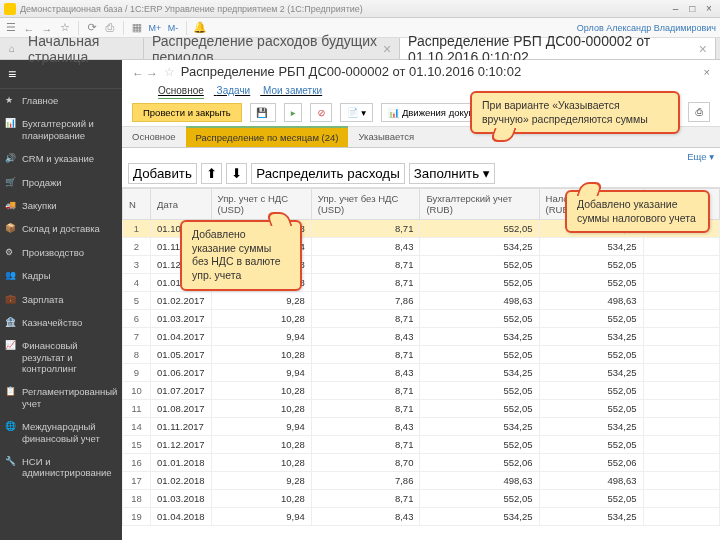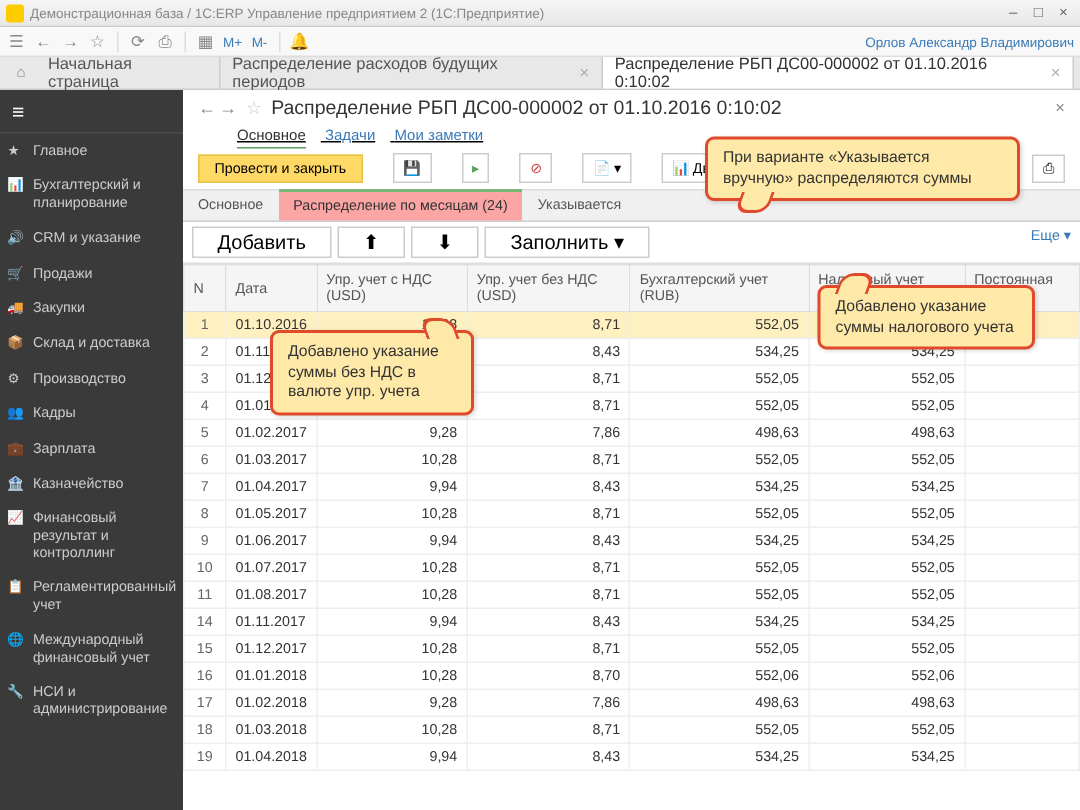--- a/index.html
+++ b/index.html
@@ -10,21 +10,21 @@
 .titlebar .title { color: #888; font-size: 9px; flex: 1; }
 .titlebar .winbtns span { display: inline-block; width: 14px; text-align: center; color: #666; }
 
 .toolbar { height: 20px; background: #f8f8f8; border-bottom: 1px solid #ddd; display: flex; align-items: center; padding: 0 4px; gap: 4px; }
 .toolbar .tb-icon { width: 14px; height: 14px; display: inline-flex; align-items: center; justify-content: center; color: #888; font-size: 11px; }
 .toolbar .tb-sep { width: 1px; height: 14px; background: #ddd; margin: 0 2px; }
 .toolbar .user { margin-left: auto; color: #3a7ab8; font-size: 9px; }
 
 .tabs { height: 22px; background: #e8e8e8; border-bottom: 1px solid #ccc; display: flex; align-items: stretch; padding: 0 4px; }
 .tabs .home-icon { width: 20px; display: flex; align-items: center; justify-content: center; color: #888; }
-.tabs .tab { padding: 0 8px; font-size: 11px; display: flex; align-items: center; color: #555; border-right: 1px solid #ccc; position: relative; }
+.tabs .tab { padding: 0 8px; font-size: 14px; display: flex; align-items: center; color: #555; border-right: 1px solid #ccc; position: relative; }
 .tabs .tab.active { background: #fff; color: #333; }
 .tabs .tab .x { margin-left: 4px; color: #aaa; }
 
 .main { display: flex; height: 480px; }
 .sidebar { width: 122px; background: #3a3a3a; color: #ccc; font-size: 9.5px; overflow: hidden; }
 .sidebar .menu-icon { padding: 6px 8px; color: #fff; font-size: 14px; border-bottom: 1px solid #4a4a4a; }
 .sidebar .item { padding: 6px 6px 6px 22px; position: relative; cursor: pointer; line-height: 1.2; }
 .sidebar .item .icn { position: absolute; left: 5px; top: 6px; width: 10px; height: 10px; }
 
 .content { flex: 1; background: #fff; display: flex; flex-direction: column; position: relative; }
@@ -32,48 +32,48 @@
 .doc-header { padding: 4px 10px; display: flex; align-items: center; gap: 6px; }
 .doc-header .nav-arrows { display: flex; gap: 2px; color: #888; font-size: 12px; }
 .doc-header .star { color: #ccc; font-size: 12px; }
 .doc-header .doc-title { font-size: 13px; color: #333; }
 .doc-header .close-doc { margin-left: auto; color: #888; font-size: 11px; }
 
 .doc-links { padding: 2px 36px; font-size: 10px; text-decoration: underline; }
 .doc-links span { margin-right: 10px; color: #3a7ab8; cursor: pointer; }
 .doc-links span.active { color: #333; border-bottom: 1px solid #5a9e5a; padding-bottom: 2px; }
 
-.doc-toolbar { padding: 4px 10px; display: flex; align-items: center; gap: 20px; }
+.doc-toolbar { padding: 4px 10px; display: flex; align-items: center; gap: 8px; }
 .doc-toolbar .btn-main { background: #ffd966; border: 1px solid #e6c247; padding: 3px 10px; font-size: 9.5px; cursor: pointer; }
 .doc-toolbar .btn { border: 1px solid #ccc; background: #fff; padding: 3px 6px; font-size: 9.5px; cursor: pointer; display: inline-flex; align-items: center; gap: 2px; }
 .doc-toolbar .spacer { flex: 1; }
 
 .sub-tabs { display: flex; background: #f0f0f0; border-top: 1px solid #ddd; border-bottom: 1px solid #ccc; font-size: 9.5px; }
 .sub-tabs .st { padding: 4px 10px; cursor: pointer; color: #555; }
-.sub-tabs .st.active { background: #fca5a5; border-top: 2px solid #7ab87a; margin-top: -1px; color: #333; }
+.sub-tabs .st.active { background: #eab308; border-top: 2px solid #7ab87a; margin-top: -1px; color: #333; }
 
 .table-toolbar { padding: 3px 6px; display: flex; gap: 4px; font-size: 9.5px; border-bottom: 1px solid #ddd; }
-.table-toolbar .tbtn { border: 1px solid #ccc; background: #fff; padding: 2px 16px; cursor: pointer; }
+.table-toolbar .tbtn { border: 1px solid #ccc; background: #fff; padding: 2px 4px; cursor: pointer; margin-top: 12px; }
 .table-toolbar .more { margin-left: auto; color: #3a7ab8; cursor: pointer; }
 
 .grid { flex: 1; overflow: auto; font-size: 9.5px; }
 .grid table { width: 100%; border-collapse: collapse; }
 .grid th { background: #f5f5f5; border: 1px solid #ddd; padding: 4px 6px; font-weight: normal; color: #555; text-align: left; position: sticky; top: 0; }
 .grid td { border: 1px solid #eee; padding: 3px 6px; color: #333; }
 .grid td.num { text-align: right; }
 .grid td.idx { text-align: center; color: #666; width: 28px; }
 .grid tr.hl td { background: #fff0c0; }
 
 .callout { position: absolute; background: #ffe9a8; border: 2px solid #e04a2a; border-radius: 6px; padding: 6px 10px; font-size: 10.5px; color: #333; line-height: 1.3; box-shadow: 1px 1px 3px rgba(0,0,0,0.15); z-index: 10; }
 .callout::after { content: ''; position: absolute; width: 18px; height: 12px; background: #ffe9a8; border: 2px solid #e04a2a; }
 .callout.c1 { top: 31px; right: 40px; width: 210px; }
 .callout.c1::after { bottom: -10px; left: 20px; border-top: none; border-radius: 0 0 8px 8px; transform: skewX(-20deg); }
-.callout.c2 { top: 160px; left: 58px; width: 136px; }
+.callout.c2 { top: 160px; left: 58px; width: 122px; }
 .callout.c2::after { top: -10px; right: 10px; border-bottom: none; border-radius: 8px 8px 0 0; transform: skewX(20deg); }
-.callout.c3 { top: 130px; right: 30px; width: 145px; }
+.callout.c3 { top: 130px; right: 10px; width: 145px; }
 .callout.c3::after { top: -10px; left: 12px; border-bottom: none; border-radius: 8px 8px 0 0; transform: skewX(-20deg); }
 
 .ic-green { color: #5a9e5a; }
 .ic-blue { color: #3a7ab8; }
 .ic-red { color: #d04040; }
 </style>
 </head>
 <body>
 
 <div class="titlebar">
@@ -175,20 +175,21 @@
     <div class="sub-tabs">
       <div class="st">Основное</div>
       <div class="st active">Распределение по месяцам (24)</div>
       <div class="st">Указывается</div>
     </div>
 
     <div class="table-toolbar">
       <button class="tbtn">Добавить</button>
       <button class="tbtn">⬆</button>
       <button class="tbtn">⬇</button>
+      <button class="tbtn">Распределить расходы</button>
       <button class="tbtn"><span>Заполнить</span> ▾</button>
       <span class="more"><span>Еще</span> ▾</span>
     </div>
 
     <div class="grid">
       <table>
         <thead>
             <tr id="grid-head">
               <th>N</th>
               <th>Дата</th>

